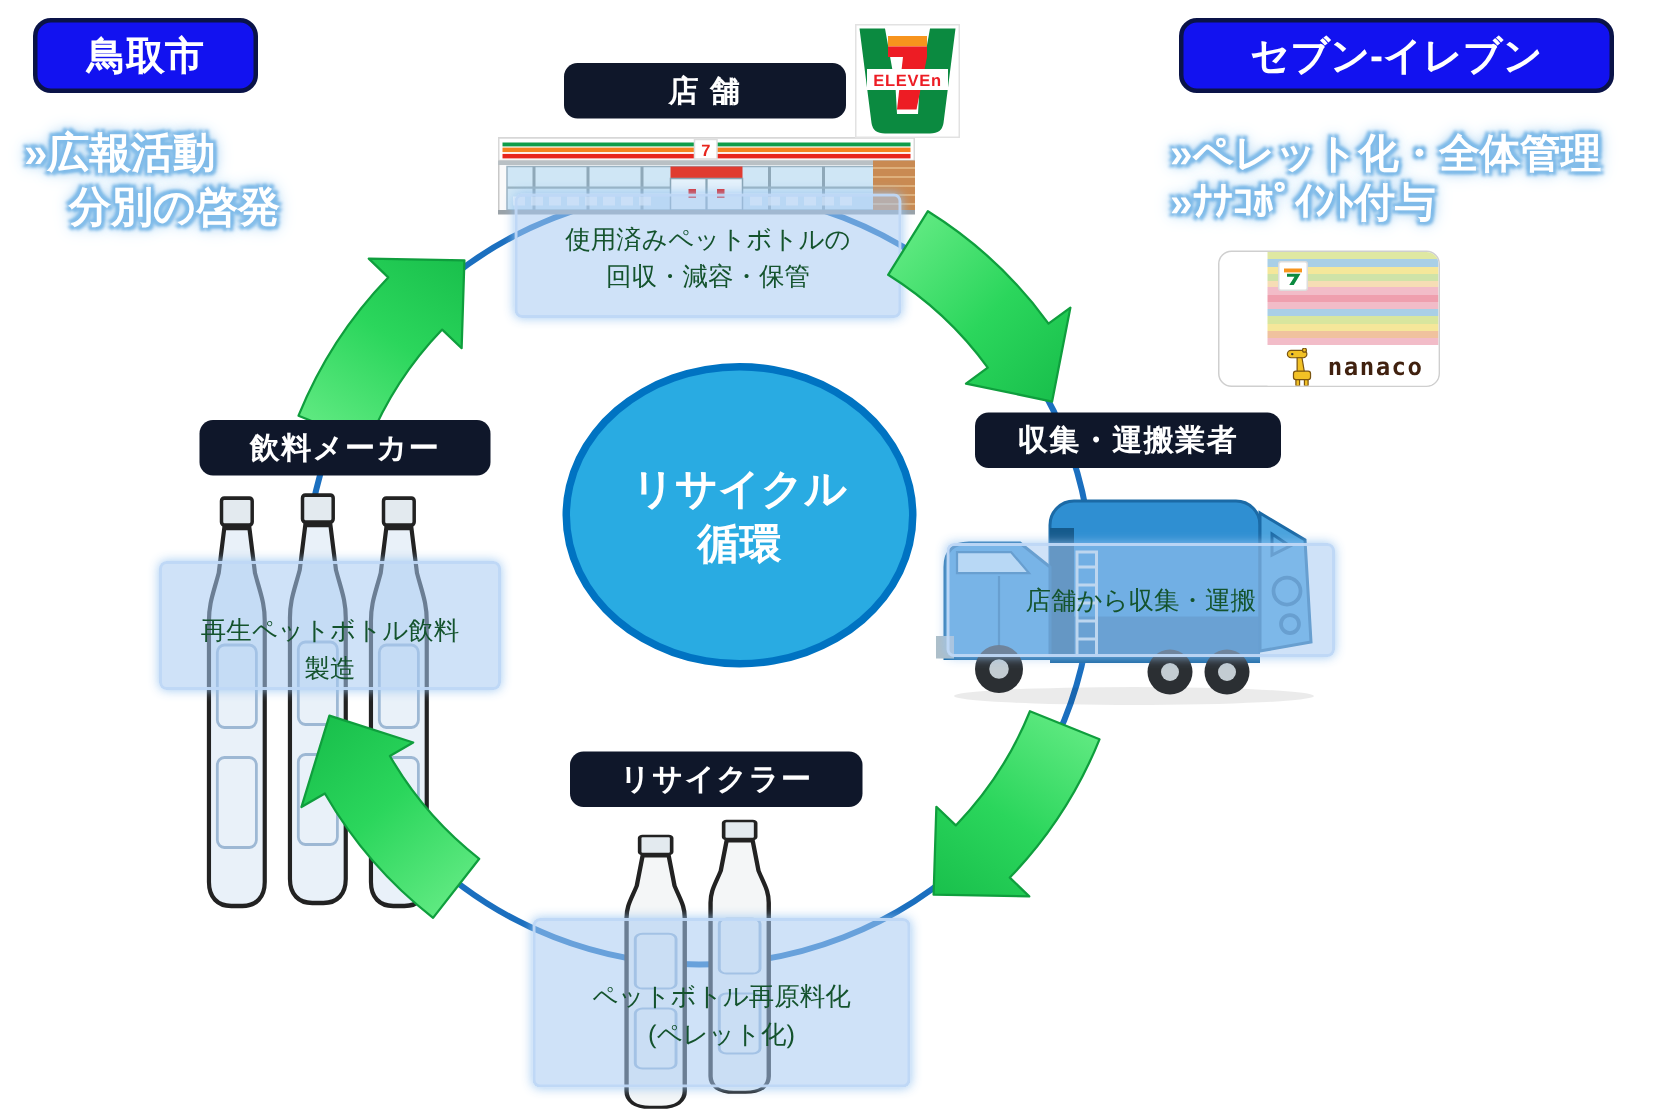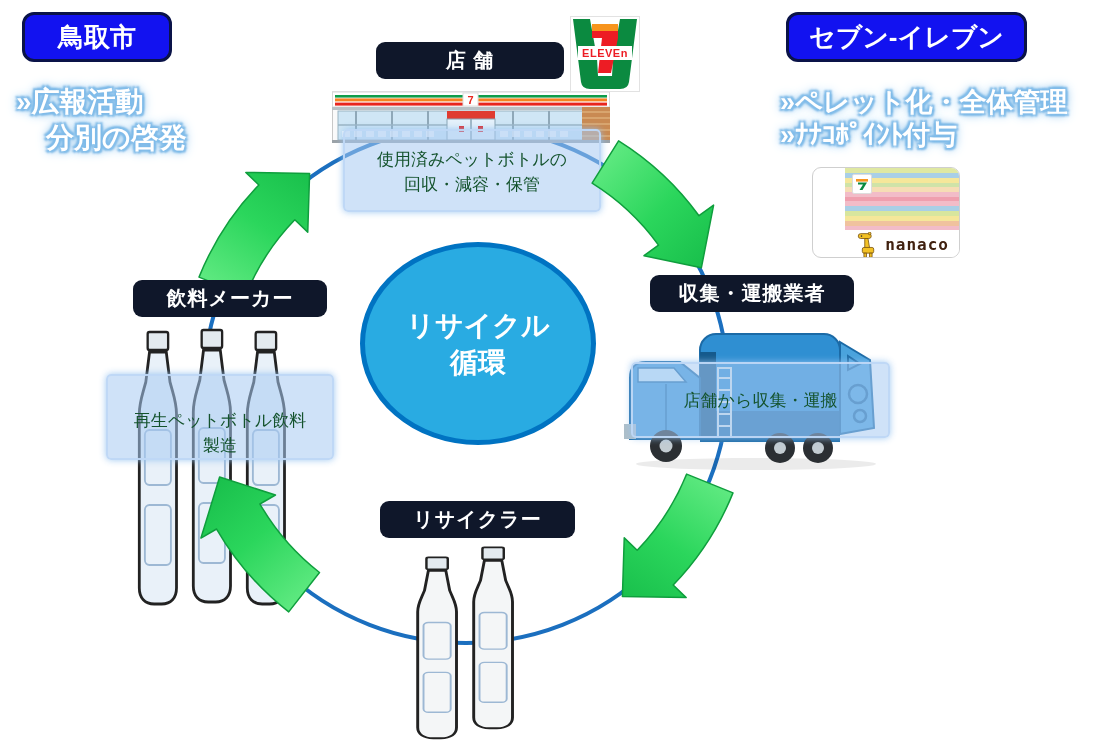--- a/index.html
+++ b/index.html
@@ -202,20 +202,24 @@
 
   <div class="abs caption-box" style="left:343px;top:129px;width:258px;height:83px;padding-top:16px;">
     <div>使用済みペットボトルの</div>
     <div>回収・減容・保管</div>
   </div>
 
   <div class="abs caption-box" style="left:631px;top:362px;width:259px;height:76px;display:flex;align-items:center;justify-content:center;">
     <div>店舗から収集・運搬</div>
   </div>
 
+  <div class="abs caption-box" style="left:355px;top:612px;width:252px;height:113px;padding-top:38px;">
+    <div>ペットボトル再原料化</div>
+    <div>(ペレット化)</div>
+  </div>
 
   <div class="abs caption-box" style="left:106px;top:374px;width:228px;height:86px;padding-top:32px;">
     <div>再生ペットボトル飲料</div>
     <div>製造</div>
   </div>
 
   <svg class="abs z30" style="left:0;top:0;pointer-events:none;" width="1115" height="743" viewBox="0 0 1115 743">
     <defs>
       <linearGradient id="gradGreen" x1="0" y1="0" x2="1" y2="1">
         <stop offset="0" stop-color="#6cee8a"></stop>
@@ -223,21 +227,21 @@
         <stop offset="1" stop-color="#17bd4a"></stop>
       </linearGradient>
       <path id="cycleArrow" d="M 618.6 140.8 A 288 288 0 0 1 699.0 215.7 L 713.6 205.1 L 701.4 267.7 L 644.0 255.7 L 658.5 245.1 A 238 238 0 0 0 592.1 183.2 Z" fill="url(#gradGreen)" stroke="#0f9e3d" stroke-width="1.5" stroke-linejoin="round"></path>
     </defs>
     <use href="#cycleArrow" transform="rotate(0,466,385)"></use>
     <use href="#cycleArrow" transform="rotate(80,466,385)"></use>
     <use href="#cycleArrow" transform="rotate(186,466,385)"></use>
     <use href="#cycleArrow" transform="rotate(-100,466,385)"></use>
   </svg>
 
-  <div class="abs center-circle" style="left:360px;top:242px;width:236px;height:203px;">
+  <div class="abs center-circle" style="left:375px;top:242px;width:236px;height:203px;">
     <div>リサイクル</div>
     <div>循環</div>
   </div>
 
   <div class="abs node-label" style="left:376px;top:42px;width:188px;height:37px;">
     <span>店 舗</span>
   </div>
   <div class="abs node-label" style="left:650px;top:275px;width:204px;height:37px;">
     <span>収集・運搬業者</span>
   </div>
@@ -249,21 +253,21 @@
   </div>
 
   <div class="abs corner-box" style="left:22px;top:12px;width:150px;height:50px;">
     <span>鳥取市</span>
   </div>
   <div class="abs headline" style="left:16px;top:84px;">
     <span>»広報活動</span>
     <span class="indent">分別の啓発</span>
   </div>
 
-  <div class="abs corner-box" style="left:786px;top:12px;width:241px;height:50px;">
+  <div class="abs corner-box" style="left:786px;top:12px;width:290px;height:50px;">
     <span>セブン-イレブン</span>
   </div>
   <div class="abs headline" style="left:780px;top:86px;font-size:27px;line-height:33px;">
     <span style="display:block">»ペレット化・全体管理</span>
     <span style="display:block">»ﾅﾅｺﾎﾟｲﾝﾄ付与</span>
   </div>
 
   <div class="abs nanaco-card" style="left:812px;top:167px;padding-left:32px;">
     <div class="nanaco-stripes">
       <div class="nanaco-mini-logo">

